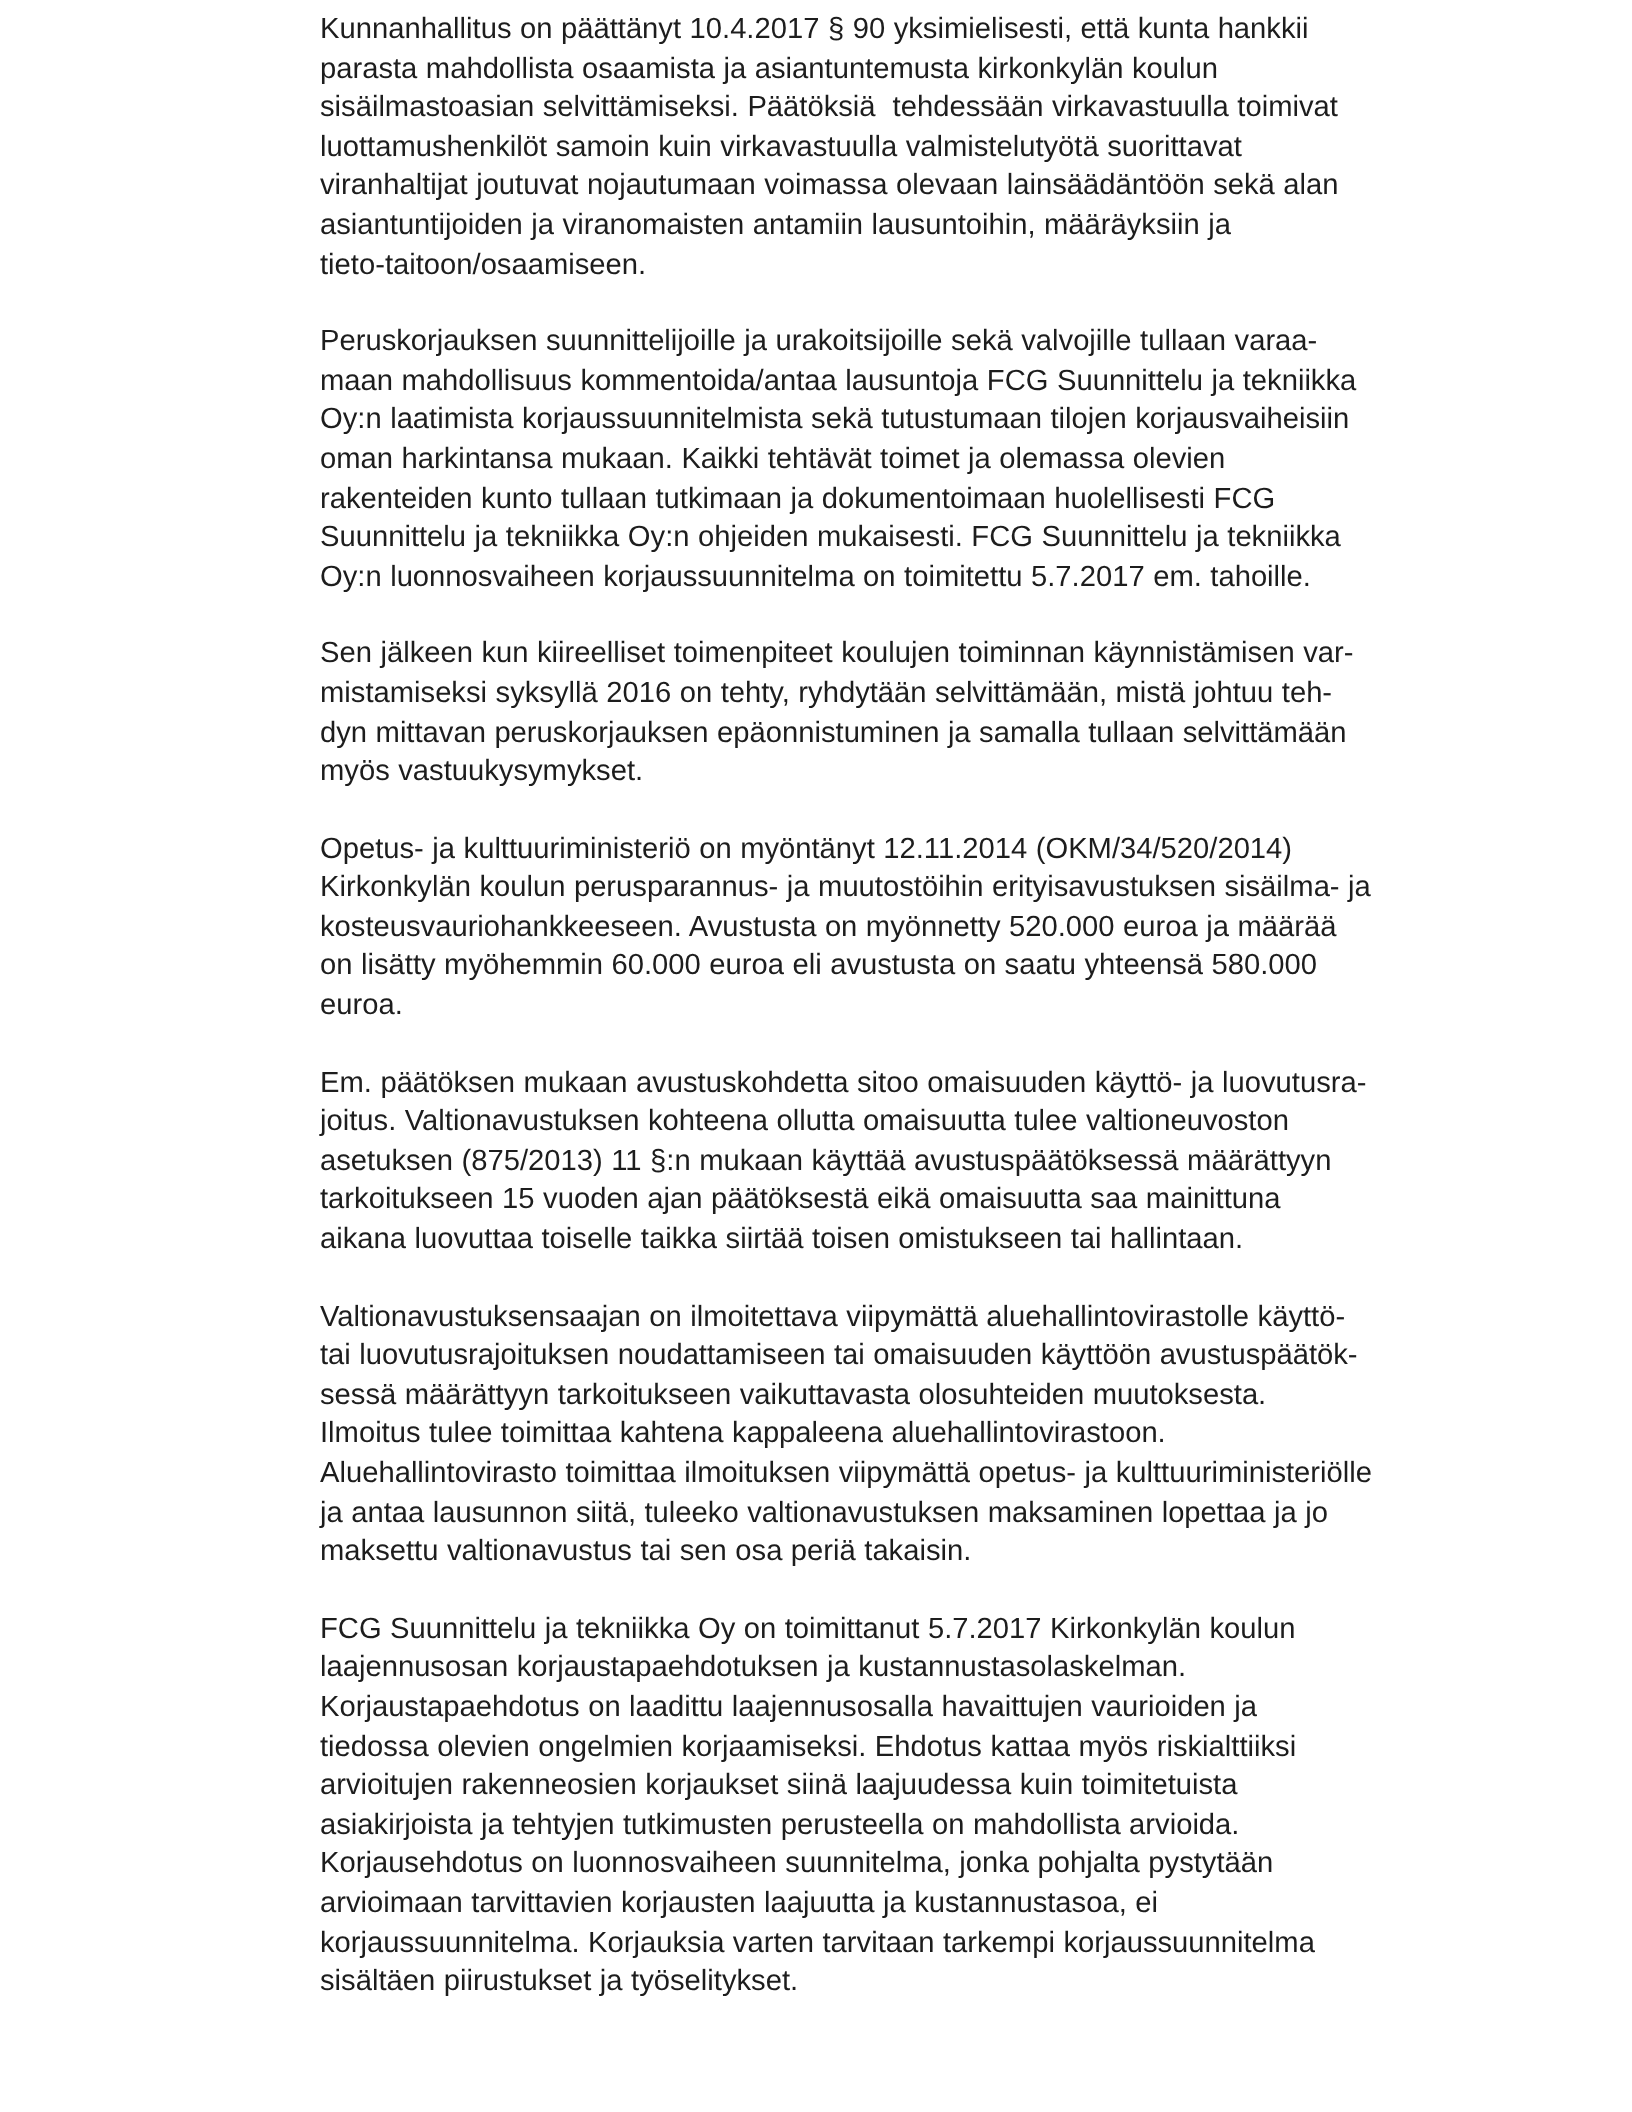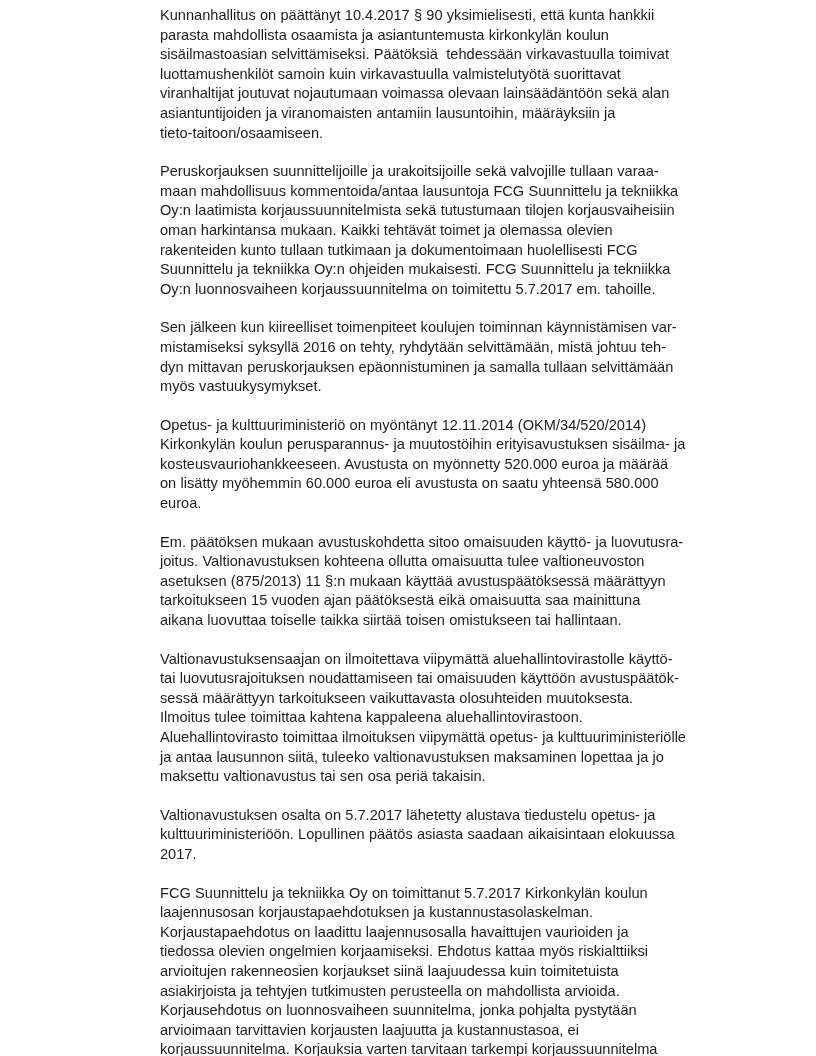--- a/index.html
+++ b/index.html
@@ -70,23 +70,20 @@
 asetuksen (875/2013) 11 §:n mukaan käyttää avustuspäätöksessä määrättyyn
 tarkoitukseen 15 vuoden ajan päätöksestä eikä omaisuutta saa mainittuna
 aikana luovuttaa toiselle taikka siirtää toisen omistukseen tai hallintaan.</p>
     <p class="para">Valtionavustuksensaajan on ilmoitettava viipymättä aluehallintovirastolle käyttö-
 tai luovutusrajoituksen noudattamiseen tai omaisuuden käyttöön avustuspäätök-
 sessä määrättyyn tarkoitukseen vaikuttavasta olosuhteiden muutoksesta.
 Ilmoitus tulee toimittaa kahtena kappaleena aluehallintovirastoon.
 Aluehallintovirasto toimittaa ilmoituksen viipymättä opetus- ja kulttuuriministeriölle
 ja antaa lausunnon siitä, tuleeko valtionavustuksen maksaminen lopettaa ja jo
 maksettu valtionavustus tai sen osa periä takaisin.</p>
-    <p class="para">Valtionavustuksen osalta on 5.7.2017 lähetetty alustava tiedustelu opetus- ja
-kulttuuriministeriöön. Lopullinen päätös asiasta saadaan aikaisintaan elokuussa
-2017.</p>
     <p class="para">FCG Suunnittelu ja tekniikka Oy on toimittanut 5.7.2017 Kirkonkylän koulun
 laajennusosan korjaustapaehdotuksen ja kustannustasolaskelman.
 Korjaustapaehdotus on laadittu laajennusosalla havaittujen vaurioiden ja
 tiedossa olevien ongelmien korjaamiseksi. Ehdotus kattaa myös riskialttiiksi
 arvioitujen rakenneosien korjaukset siinä laajuudessa kuin toimitetuista
 asiakirjoista ja tehtyjen tutkimusten perusteella on mahdollista arvioida.
 Korjausehdotus on luonnosvaiheen suunnitelma, jonka pohjalta pystytään
 arvioimaan tarvittavien korjausten laajuutta ja kustannustasoa, ei
 korjaussuunnitelma. Korjauksia varten tarvitaan tarkempi korjaussuunnitelma
 sisältäen piirustukset ja työselitykset.</p>

